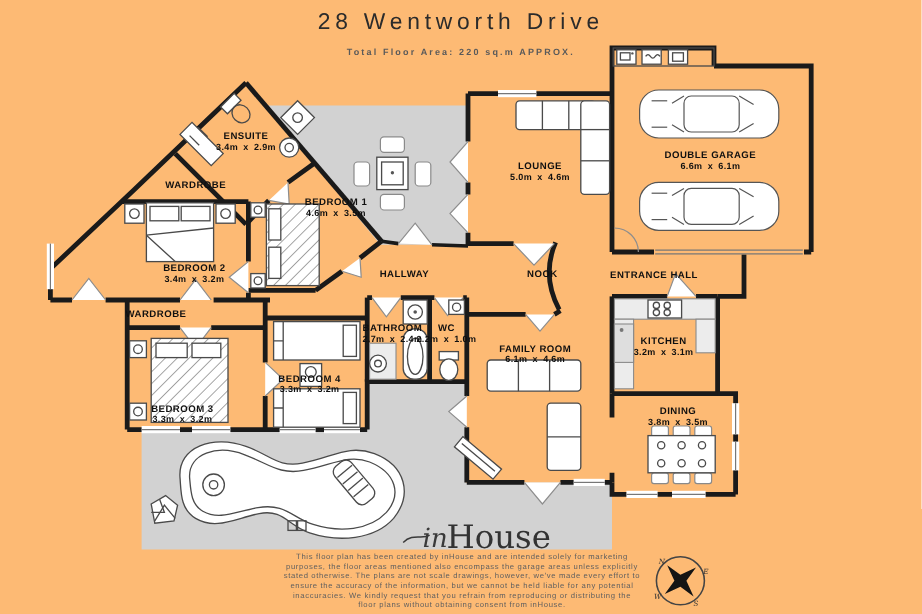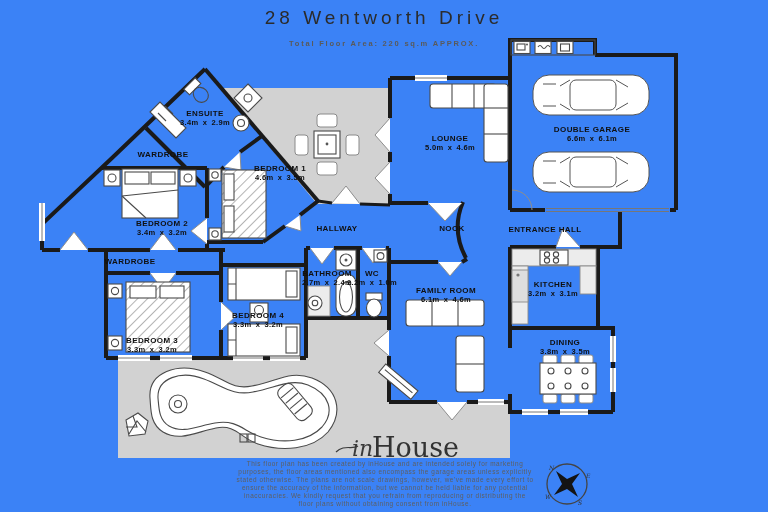--- a/index.html
+++ b/index.html
@@ -1,16 +1,16 @@
 <!DOCTYPE html>
 <html><head>
 <meta charset="utf-8">
 <style>
   html,body{margin:0;padding:0;background:#ffffff;}
-  .page{position:relative;width:768px;height:512px;background:#3b82f6;overflow:hidden;
+  .page{position:relative;width:768px;height:512px;background:#fdba74;overflow:hidden;
         font-family:"Liberation Sans",sans-serif;}
   svg{display:block;}
   text{font-family:"Liberation Sans",sans-serif;}
   .title{font-size:19px;letter-spacing:4px;fill:#2b2b2b;}
   .subtitle{font-size:7.5px;font-weight:bold;letter-spacing:1.8px;fill:#5a5a5a;}
   .room{font-size:8px;font-weight:bold;fill:#101010;letter-spacing:.4px;}
   .dims{font-size:7.5px;font-weight:bold;fill:#101010;letter-spacing:.3px;word-spacing:2px;}
   .disc{font-size:6.4px;fill:#5f5f5f;letter-spacing:.55px;}
   .logo-in{font-family:"DejaVu Serif",serif;font-style:italic;font-size:22px;fill:#3a3a3a;}
   .logo-house{font-family:"DejaVu Serif",serif;font-size:27px;fill:#333;}

